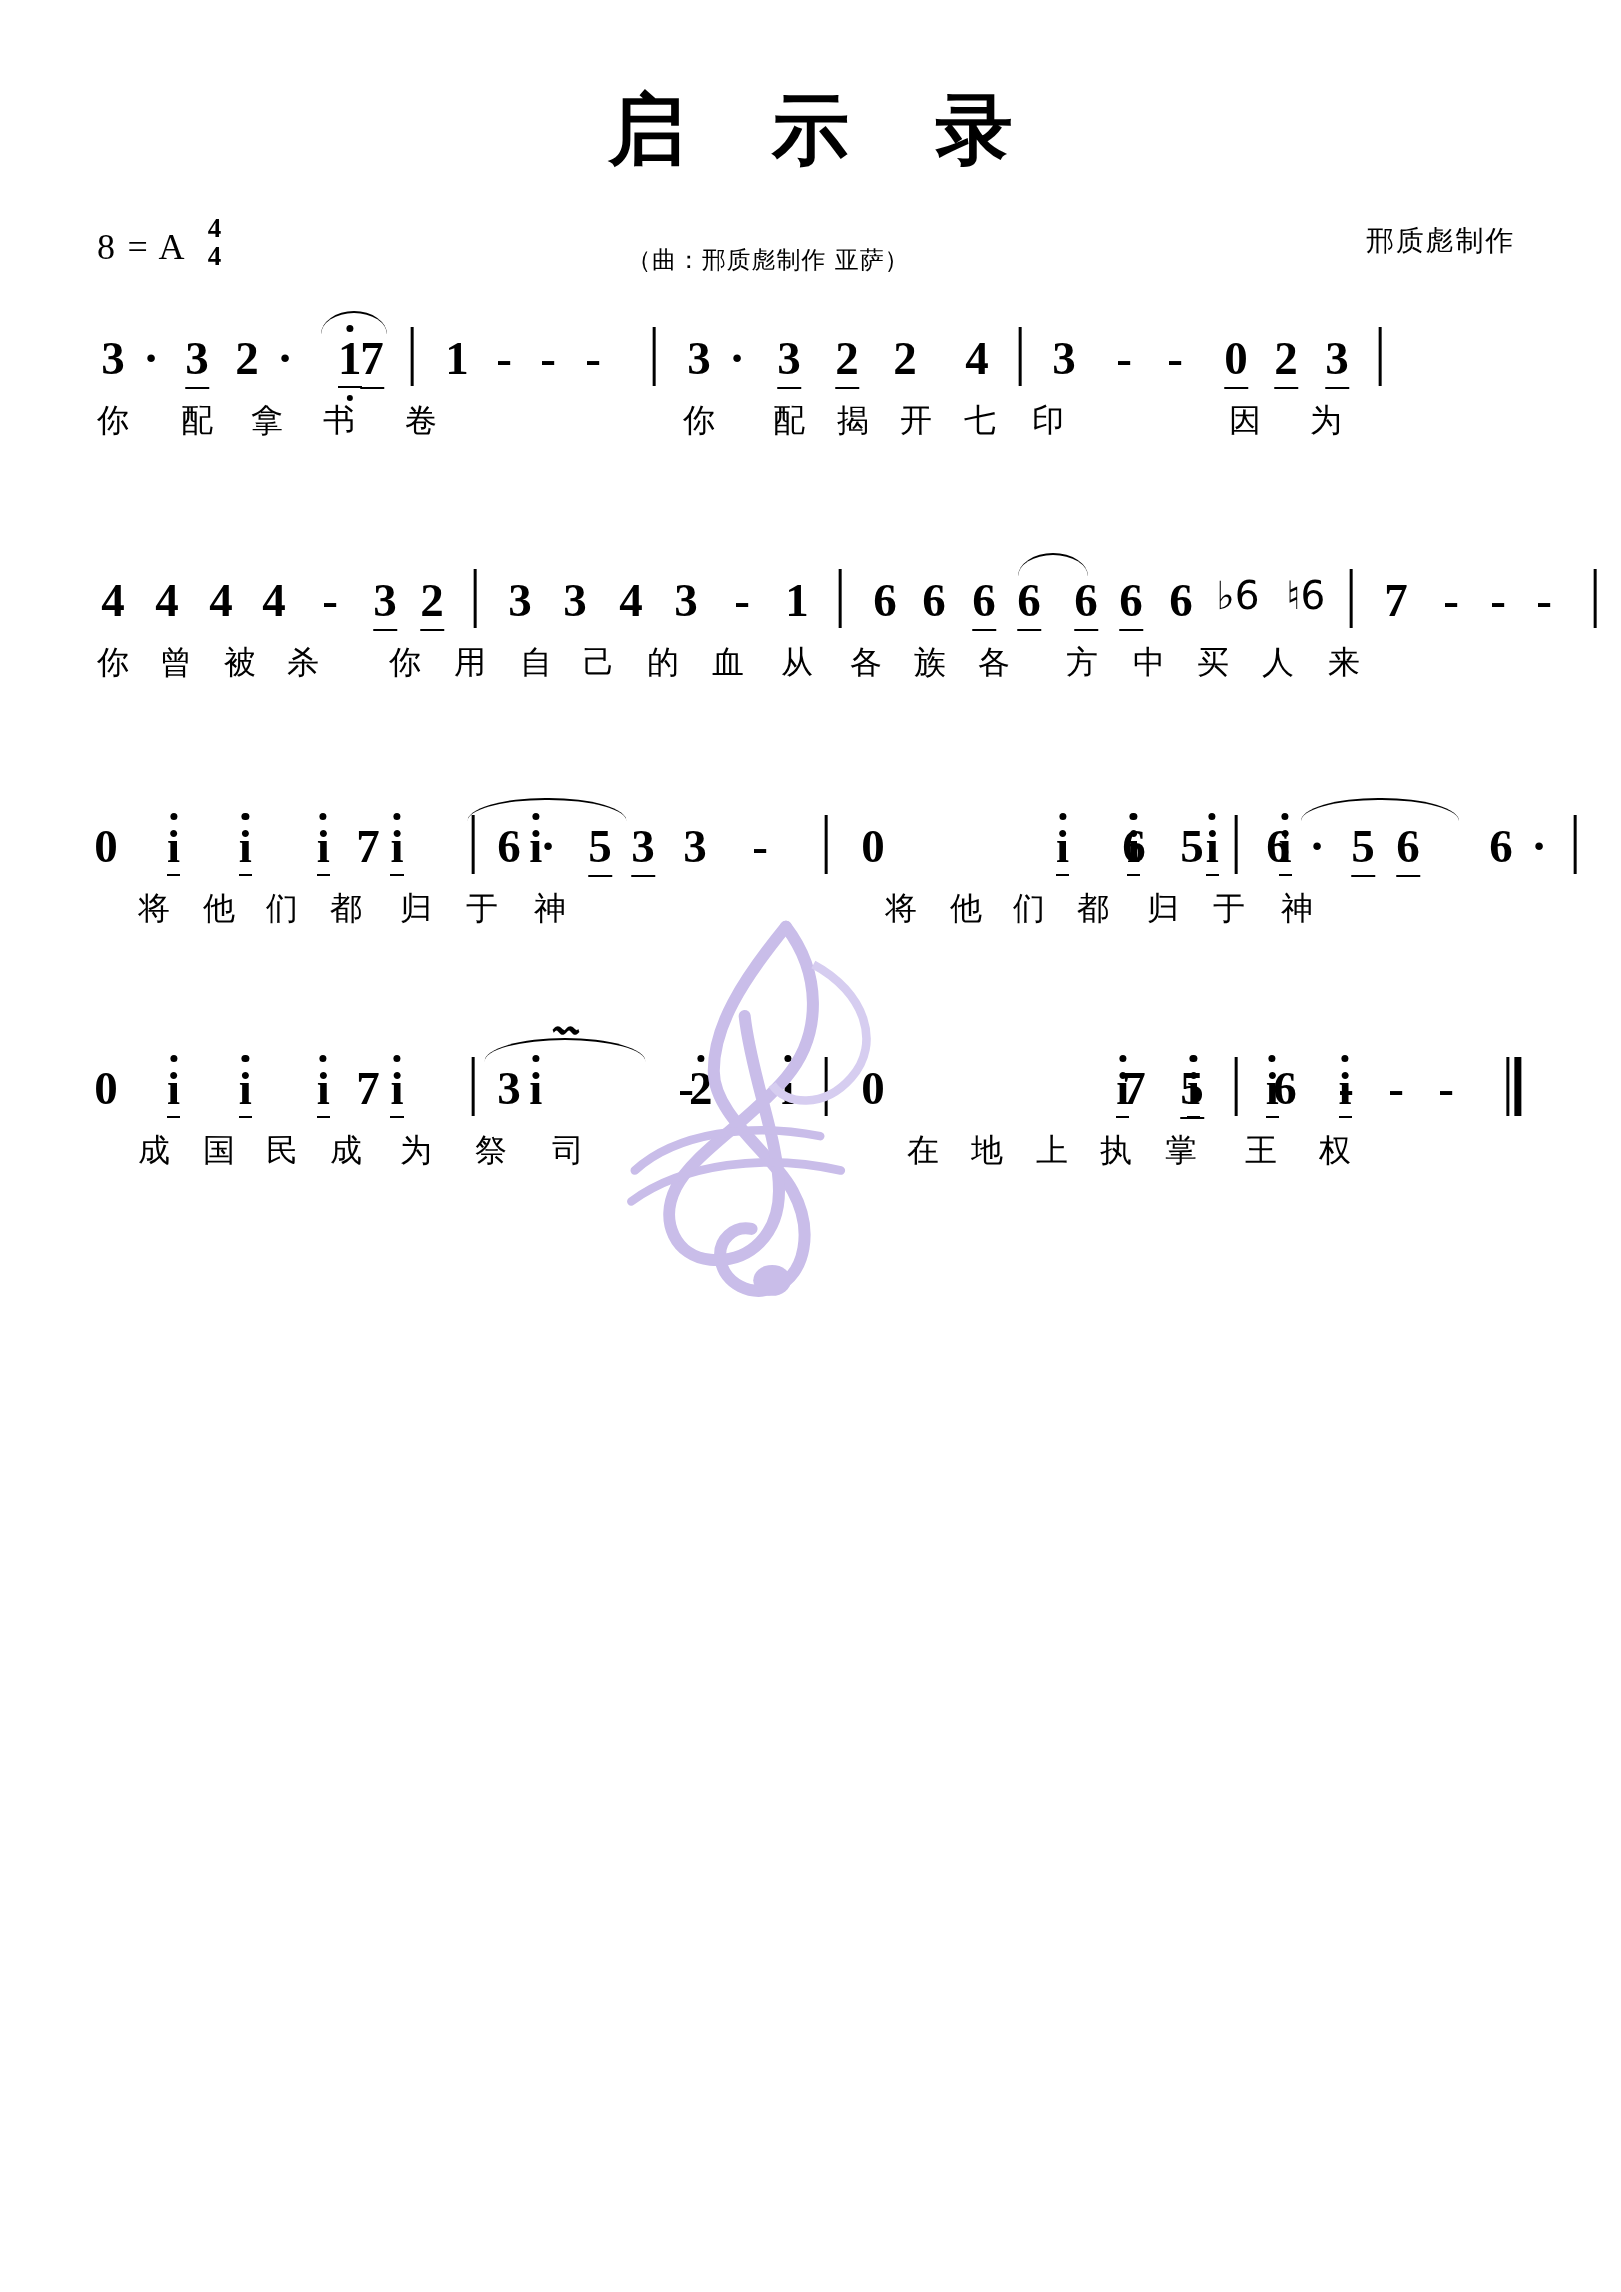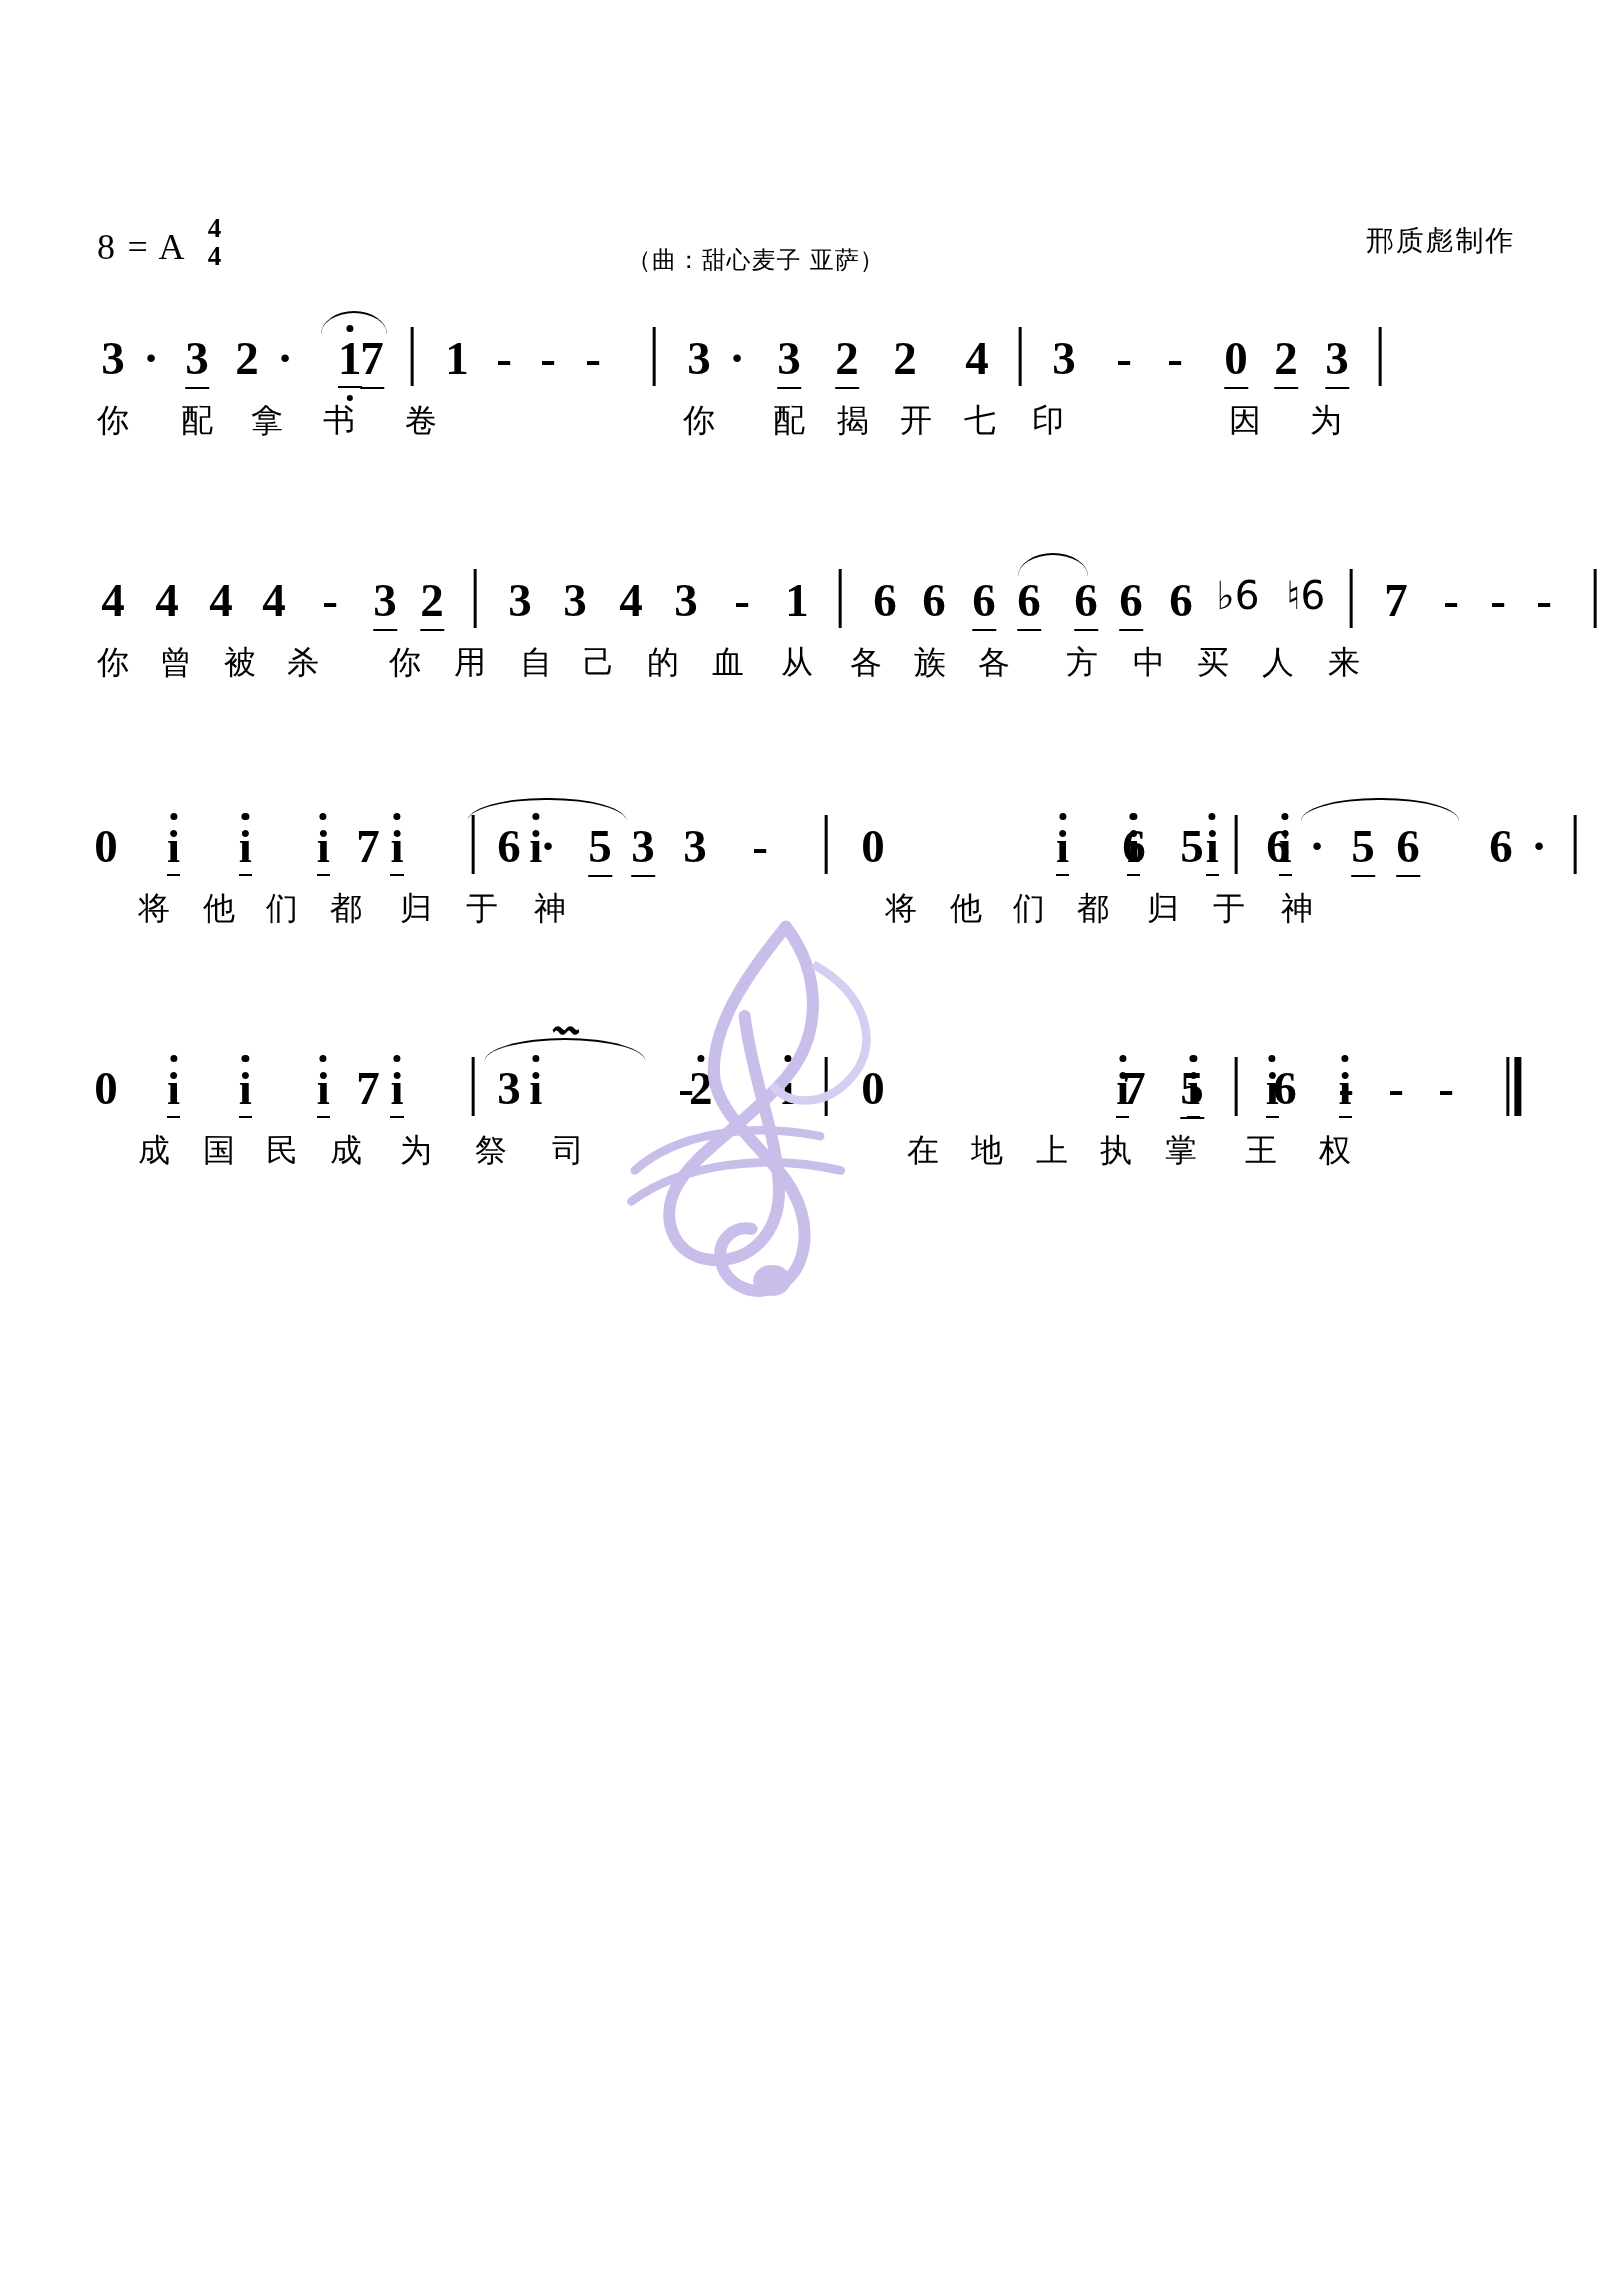--- a/index.html
+++ b/index.html
@@ -197,30 +197,31 @@
     height: 412px;
     opacity: 1;
     pointer-events: none;
   }
 </style>
 </head>
 <body>
 
 <div class="sheet">
 
+  <div class="title">启 示 录</div>
 
   <div class="key-sig">
     <span class="eq">8 = A</span>
     <span class="frac">
       <span class="num">4</span>
       <span class="den">4</span>
     </span>
   </div>
 
-  <div class="composer">（曲：甜心麦子 亚萨）</div>
+  <div class="composer">（曲：邢质彪制作 亚萨）</div>
   <div class="arranger">邢质彪制作</div>
 
   <div class="system" style="top:331px;">
     <div class="notes-row">
       <span class="tok" style="left:32px;">3</span>
       <span class="tok" style="left:70px;">·</span>
       <span class="tok u1" style="left:116px;">3</span>
       <span class="tok" style="left:166px;">2</span>
       <span class="tok" style="left:204px;">·</span>
       <span class="slur" style="left:273px; top:-19.7px; width:66px;"></span>

